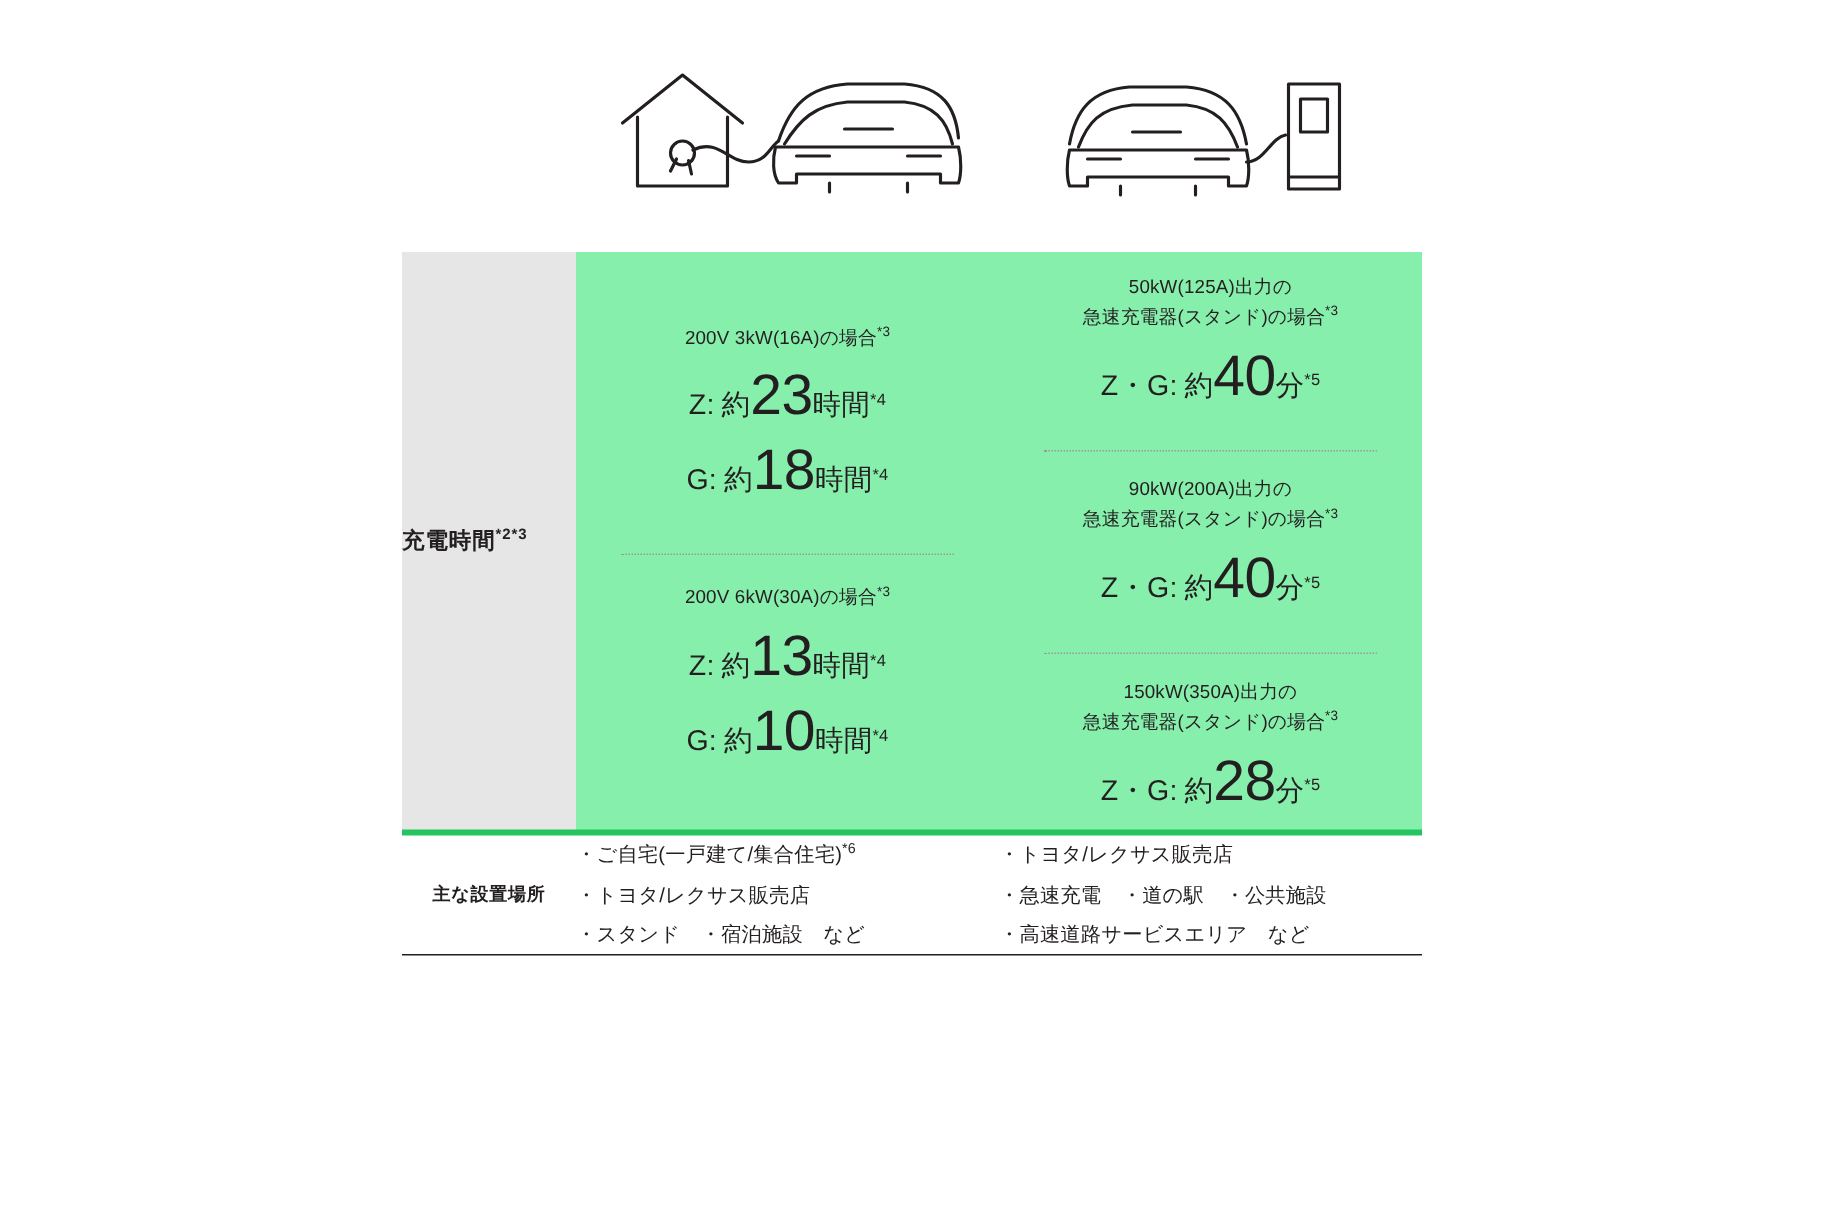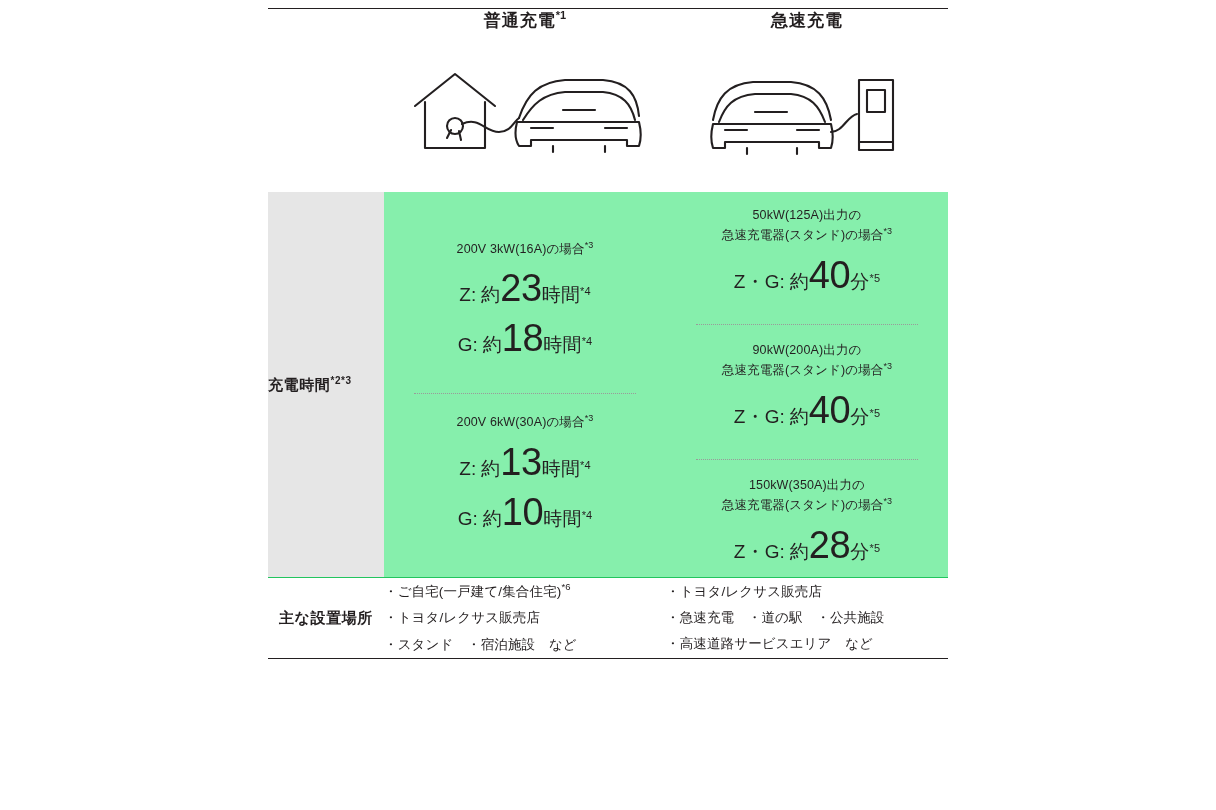--- a/index.html
+++ b/index.html
@@ -30,21 +30,21 @@
 
   .spec td, .spec th {
     padding: 0;
     vertical-align: middle;
     border: 0;
   }
 
   
   .row-head td { border-top: 1px solid #231f20; }
   .row-body td { }
-  .row-place td { border-top: 1px solid #22c55e; border-bottom: 1px solid #231f20; }
+  .row-place td { border-top: 4px solid #22c55e; border-bottom: 1px solid #231f20; }
 
   
   .sep-left { border-left: 1px solid #231f20; }
 
   .head-title {
     text-align: center;
     font-size: 17px;
     font-weight: bold;
     letter-spacing: 0.06em;
     padding-top: 22px;
@@ -107,21 +107,21 @@
 
   .dotted {
     border-top: 1px dotted #9a9a9a;
     margin: 22px 30px 4px 30px;
     height: 0;
   }
   .dotted.tight { margin: 16px 30px 2px 30px; }
 
   .place-label {
     text-align: center;
-    font-size: 15px;
+    font-size: 12px;
     font-weight: bold;
     letter-spacing: 0.04em;
   }
   .place-cell {
     padding: 20px 0 20px 22px;
     font-size: 13.5px;
     line-height: 1.95;
     letter-spacing: 0.01em;
   }
   .place-cell .sup { font-size: 9.5px; vertical-align: super; }
@@ -132,25 +132,20 @@
 <div id="page">
 
   <table class="spec">
     <colgroup>
       <col class="c-label">
       <col class="c-normal">
       <col class="c-quick">
     </colgroup>
 
     <tbody>
-        <tr class="row-head">
-      <td></td>
-      <td class="sep-left head-title"><span>普通充電</span><span class="sup">*1</span></td>
-      <td class="sep-left head-title"><span>急速充電</span><span class="sup"></span></td>
-    </tr>
 
     <tr>
       <td></td>
       <td class="sep-left icon-cell">
         <span>
           <svg width="236" height="112" viewBox="0 0 236 112" fill="none" stroke="#231f20" stroke-width="2.1" stroke-linecap="round" stroke-linejoin="round">
 
             <path d="M8 52 L48 20 L88 52"></path>
             <path d="M18 48 L18 94 L78 94 L78 48"></path>
 

